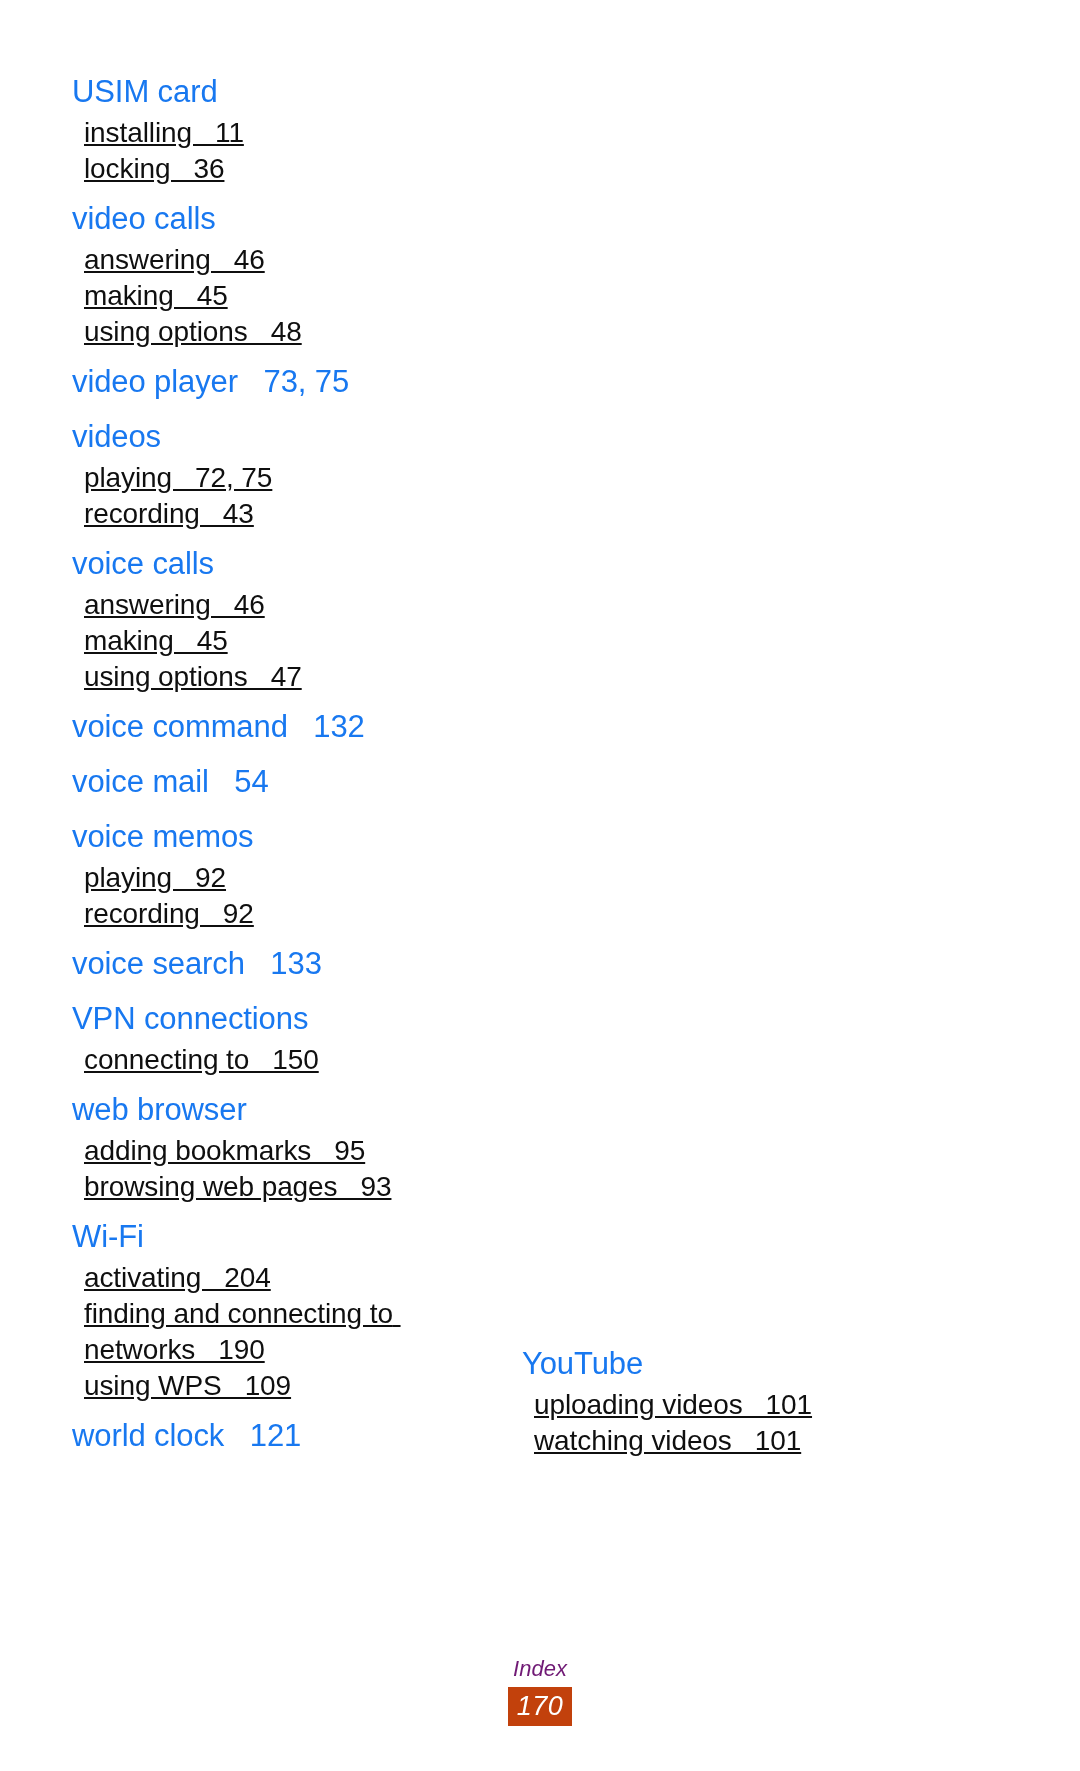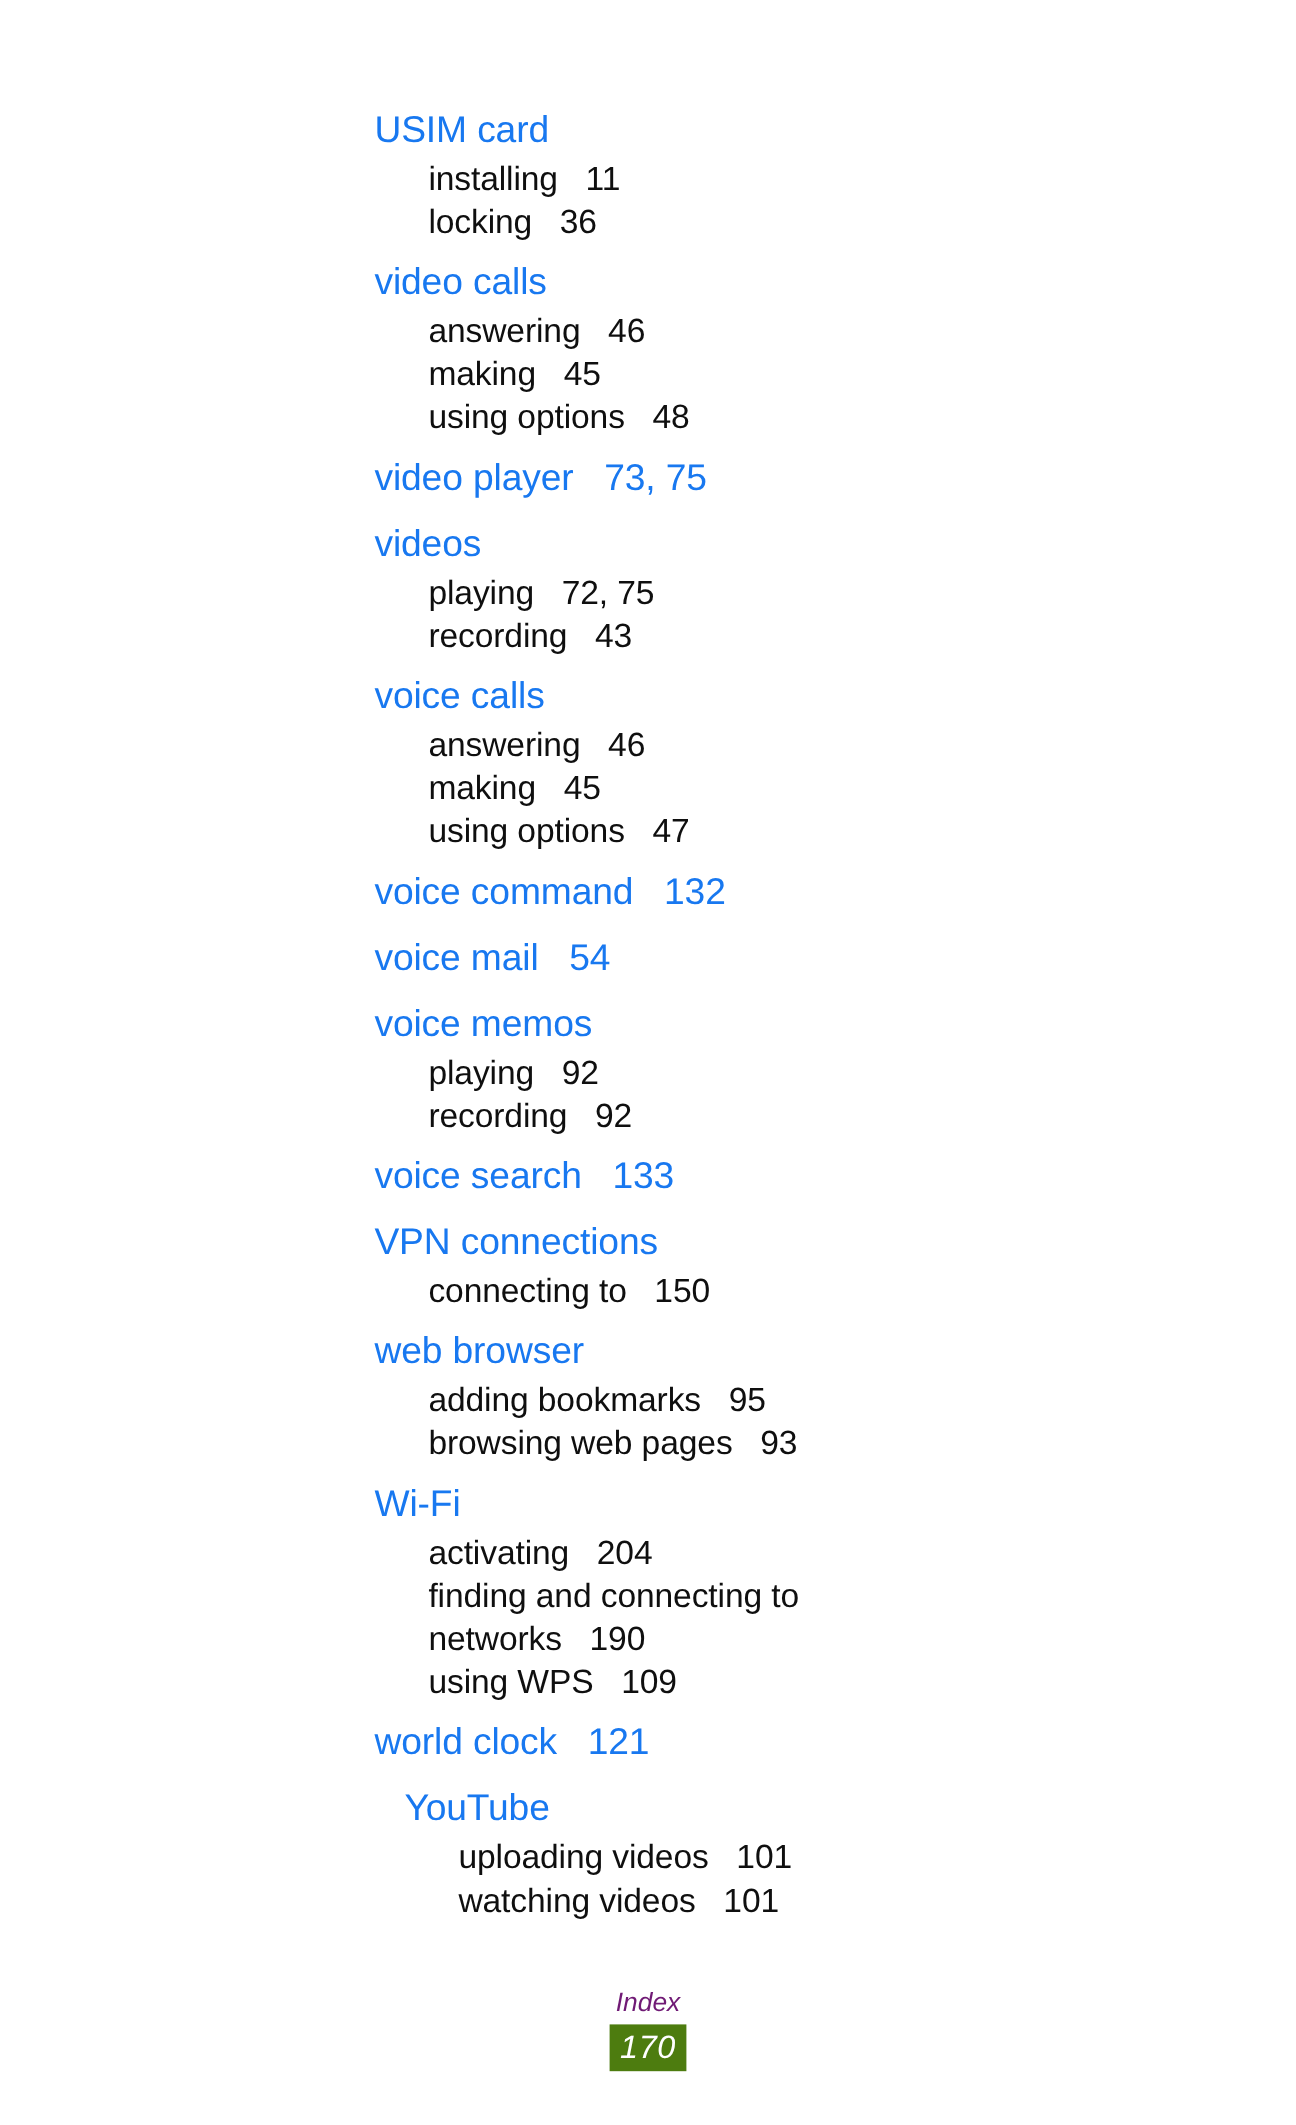--- a/index.html
+++ b/index.html
@@ -20,25 +20,25 @@
     position: absolute;
     left: 0; top: 0;
     width: 1080px;
     height: 1771px;
     box-sizing: border-box;
   }
 
   .columns {
     position: absolute;
     left: 72px;
-    top: 76px;
+    top: 60px;
     width: 880px;
     display: flex;
-    flex-direction: column;
-    align-items: center;
+    flex-direction: row;
+    align-items: flex-end;
   }
 
   .column {
     width: 400px;
   }
   .column.right {
     margin-left: 50px;
   }
 
   .entry {
@@ -54,43 +54,44 @@
     letter-spacing: -0.1px;
     white-space: pre;
     padding-top: 9px;
   }
 
   
   .sub {
     color: #0f0f0f;
     font-size: 28px;
     line-height: 36px;
-    margin-left: 45px;
+    margin-left: 12px;
     white-space: pre-wrap;
     letter-spacing: -0.1px;
+    text-decoration: underline;
   }
 
   
   .footer {
     position: absolute;
     left: 0;
     top: 1655px;
     width: 1080px;
     text-align: center;
   }
   .footer-label {
     font-size: 22px;
     font-style: italic;
     color: #701a75;
     line-height: 28px;
     font-family: "Liberation Sans", sans-serif;
   }
   .footer-pagebox {
     display: inline-block;
-    background: #4d7c0f;
+    background: #c2410c;
     color: #ffffff;
     font-style: italic;
     font-size: 27px;
     line-height: 34px;
     padding: 2px 9px 3px 9px;
     margin-top: 4px;
     letter-spacing: 0.5px;
   }
 </style>
 </head>

